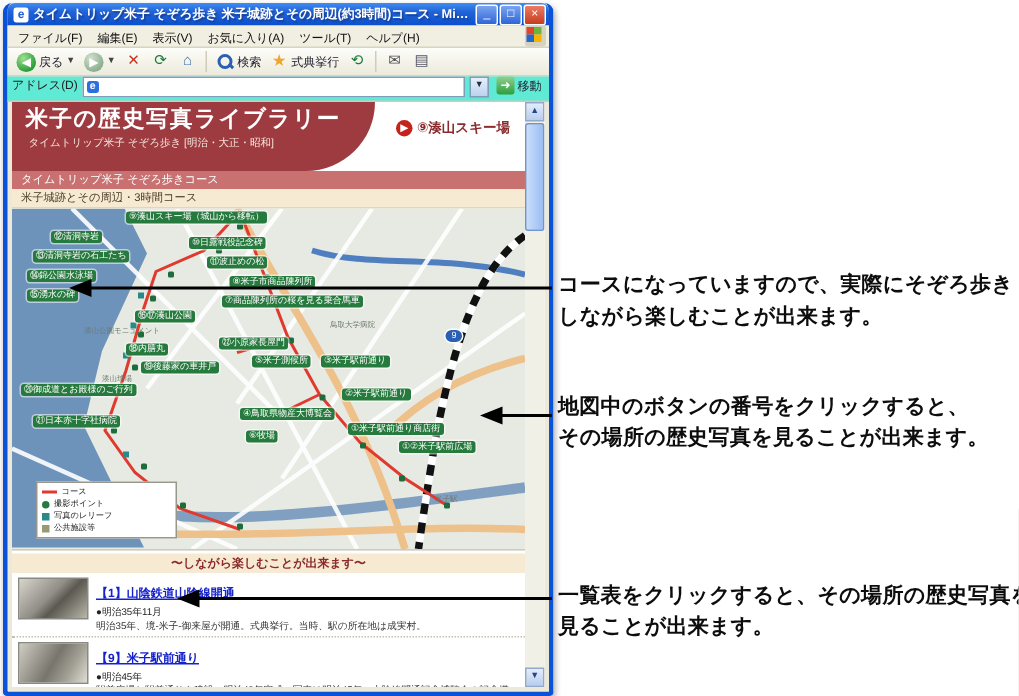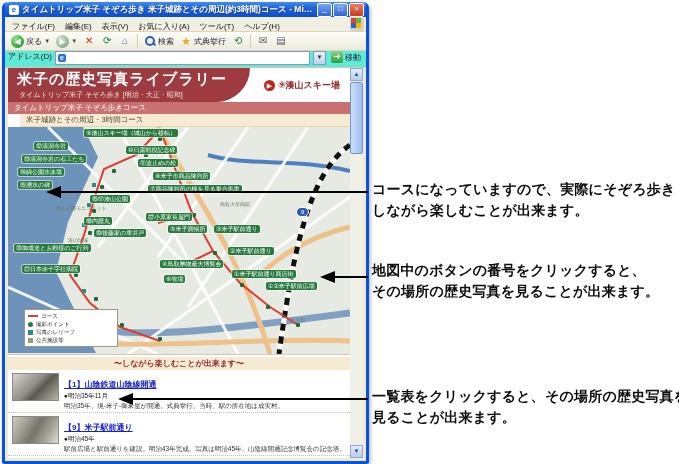--- a/index.html
+++ b/index.html
@@ -62,32 +62,32 @@
   .page{position:absolute;left:0;top:0;right:13px;bottom:0;}
   
   .scroll{position:absolute;right:0;top:0;bottom:0;width:13px;background:#f0f0e6;}
   .sbtn{position:absolute;left:0;width:13px;height:13px;background:linear-gradient(180deg,#e3ecfb,#b8cdee);
        border:1px solid #93a9cc;font-size:6px;text-align:center;line-height:11px;color:#204a87;box-sizing:border-box;}
   .sbtn.up{top:0;} .sbtn.down{bottom:0;}
   .sthumb{position:absolute;left:0;top:14px;width:13px;height:72px;border-radius:2px;box-sizing:border-box;
        background:linear-gradient(90deg,#cadefc,#9cbdf0);border:1px solid #6f94cf;}
 
   
-  .banner{position:relative;height:34px;background:#fff;overflow:hidden;text-decoration:underline;}
+  .banner{position:relative;height:46px;background:#fff;overflow:hidden;text-decoration:underline;}
   .banner-red{position:absolute;left:0;top:0;height:100%;width:242px;background:#9e3b41;
        border-radius:0 0 60px 0;}
   .site-title{position:absolute;left:9px;top:2px;color:#fff;font-size:15px;font-weight:bold;letter-spacing:1px;}
   .site-sub{position:absolute;left:11px;top:22px;color:#f6e3da;font-size:7px;}
   .toplink{position:absolute;right:10px;top:11px;display:flex;align-items:center;gap:3px;}
   .toplink .play{width:11px;height:11px;border-radius:50%;background:#c3231a;color:#fff;
        font-size:7px;line-height:11px;text-align:center;}
   .toplink .txt{color:#8c2b2b;font-size:9px;font-weight:bold;}
   .crumb{height:12px;background:#c97070;color:#fff;font-size:7.5px;line-height:12px;padding-left:6px;}
   .coursebar{height:12px;background:#f7ead2;color:#4a3a28;font-size:7.5px;line-height:12px;
-       padding-left:6px;border-bottom:1px solid #e4d5b4;margin-left:12px;}
+       padding-left:6px;border-bottom:1px solid #e4d5b4;}
 
   
   .map{position:relative;height:227px;background:#e6eae2;border-bottom:1px solid #cfcabb;overflow:hidden;}
   .map svg{position:absolute;left:0;top:0;}
   .map-label{position:absolute;background:#267a3e;color:#fff;font-size:6px;line-height:8px;
        padding:0 2px;border-radius:2px;white-space:nowrap;box-shadow:0 0 0 1px rgba(255,255,255,.55);}
   .map-small{position:absolute;color:#6d7a6d;font-size:5px;white-space:nowrap;}
   .map-dot{position:absolute;width:4px;height:4px;border-radius:1px;background:#1e6b3c;}
   .map-relief{position:absolute;width:4px;height:4px;background:#2a8a8a;}
   .shield{position:absolute;background:#2b5fb4;color:#fff;font-size:6px;line-height:8px;

